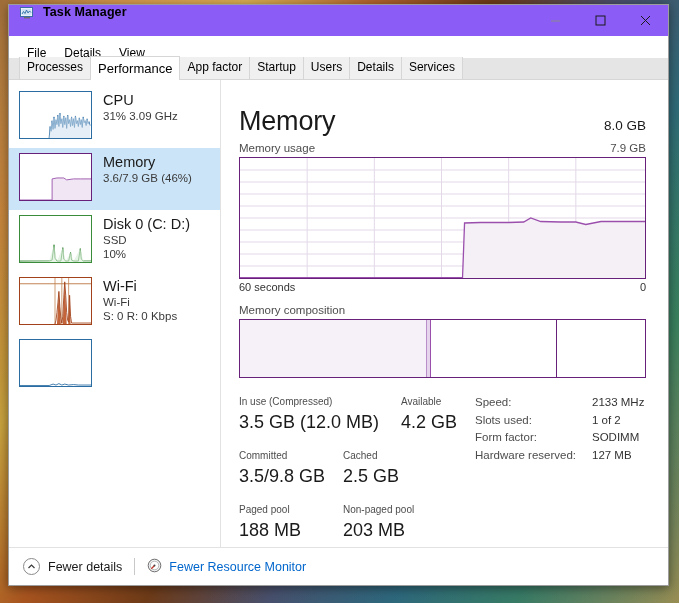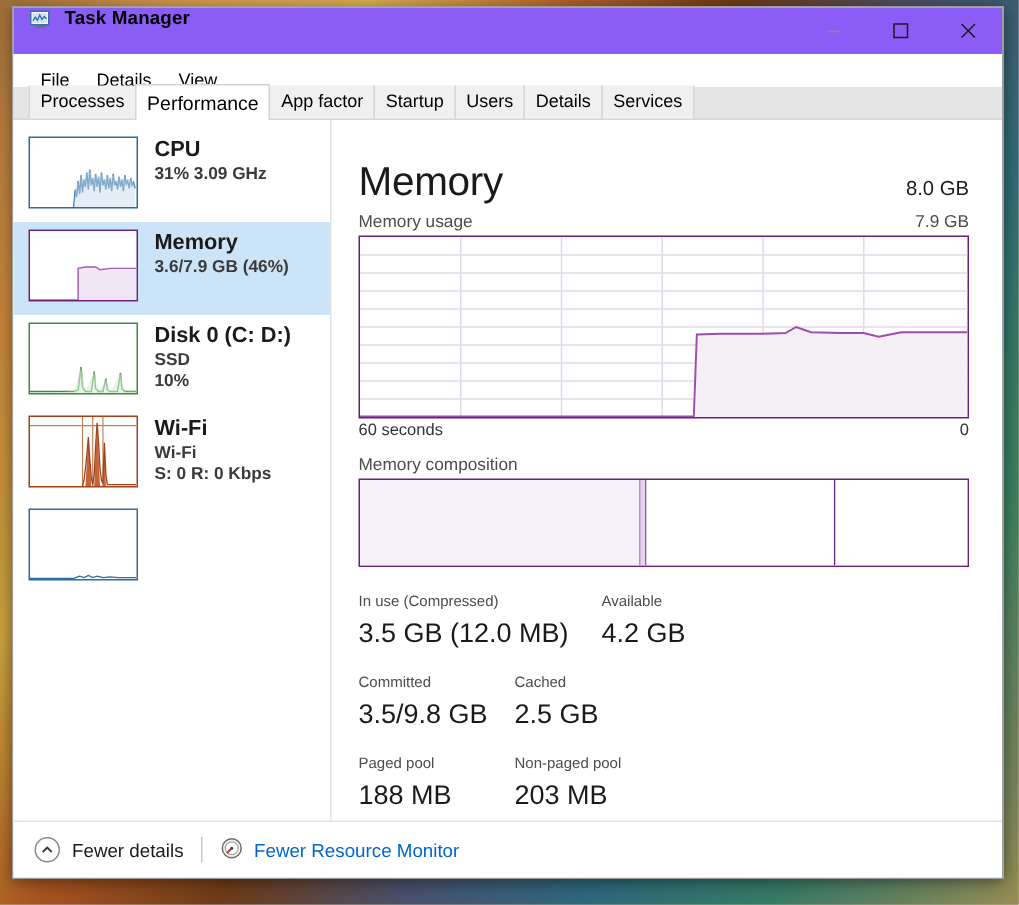--- a/index.html
+++ b/index.html
@@ -114,21 +114,20 @@
     background: #fff;
     min-height: 0;
   }
 
   
   #sidebar {
     width: 212px; flex: 0 0 212px;
     background: #fff;
     border-right: 1px solid #e2e2e2;
     padding-top: 6px;
-    font-weight: bold;
   }
   .side-item {
     display: flex; align-items: flex-start;
     padding: 5px 8px 5px 10px;
     height: 62px;
   }
   .side-item.selected { background: #cce4f7; }
   .thumb {
     width: 73px; height: 48px; flex: 0 0 73px;
     border: 1px solid #2b6ca3;
@@ -463,20 +462,40 @@
                 <div class="stat-value">188 MB</div>
               </div>
               <div class="stat-col">
                 <div class="stat-label">Non-paged pool</div>
                 <div class="stat-value">203 MB</div>
               </div>
             </div>
           </div>
         </div>
 
+        <div id="stats-right">
+          <div class="kv-table">
+            <div class="kv-row">
+              <div class="kv-k">Speed:</div>
+              <div class="kv-v">2133 MHz</div>
+            </div>
+            <div class="kv-row">
+              <div class="kv-k">Slots used:</div>
+              <div class="kv-v">1 of 2</div>
+            </div>
+            <div class="kv-row">
+              <div class="kv-k">Form factor:</div>
+              <div class="kv-v">SODIMM</div>
+            </div>
+            <div class="kv-row">
+              <div class="kv-k">Hardware reserved:</div>
+              <div class="kv-v">127 MB</div>
+            </div>
+          </div>
+        </div>
 
       </div>
 
     </div>
 
   </div>
 
   <div id="footer">
     <div id="fewer">
       <span class="circ-ico">

